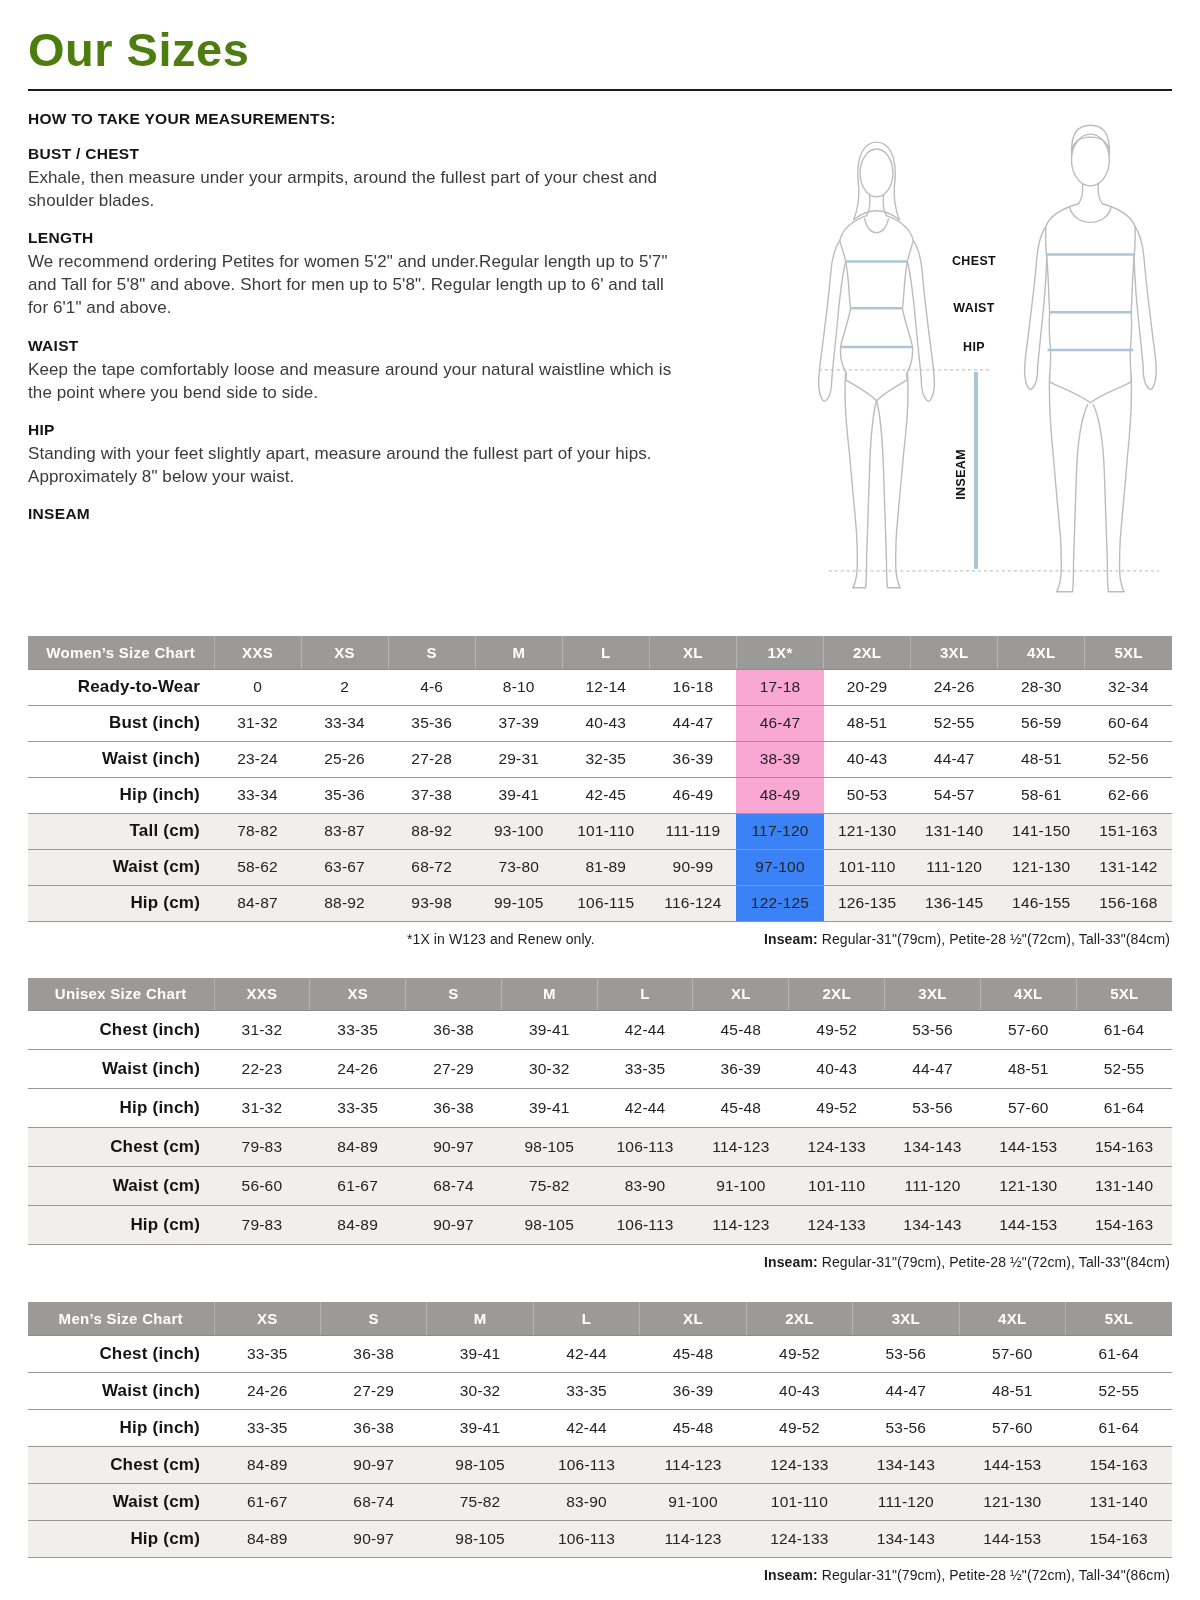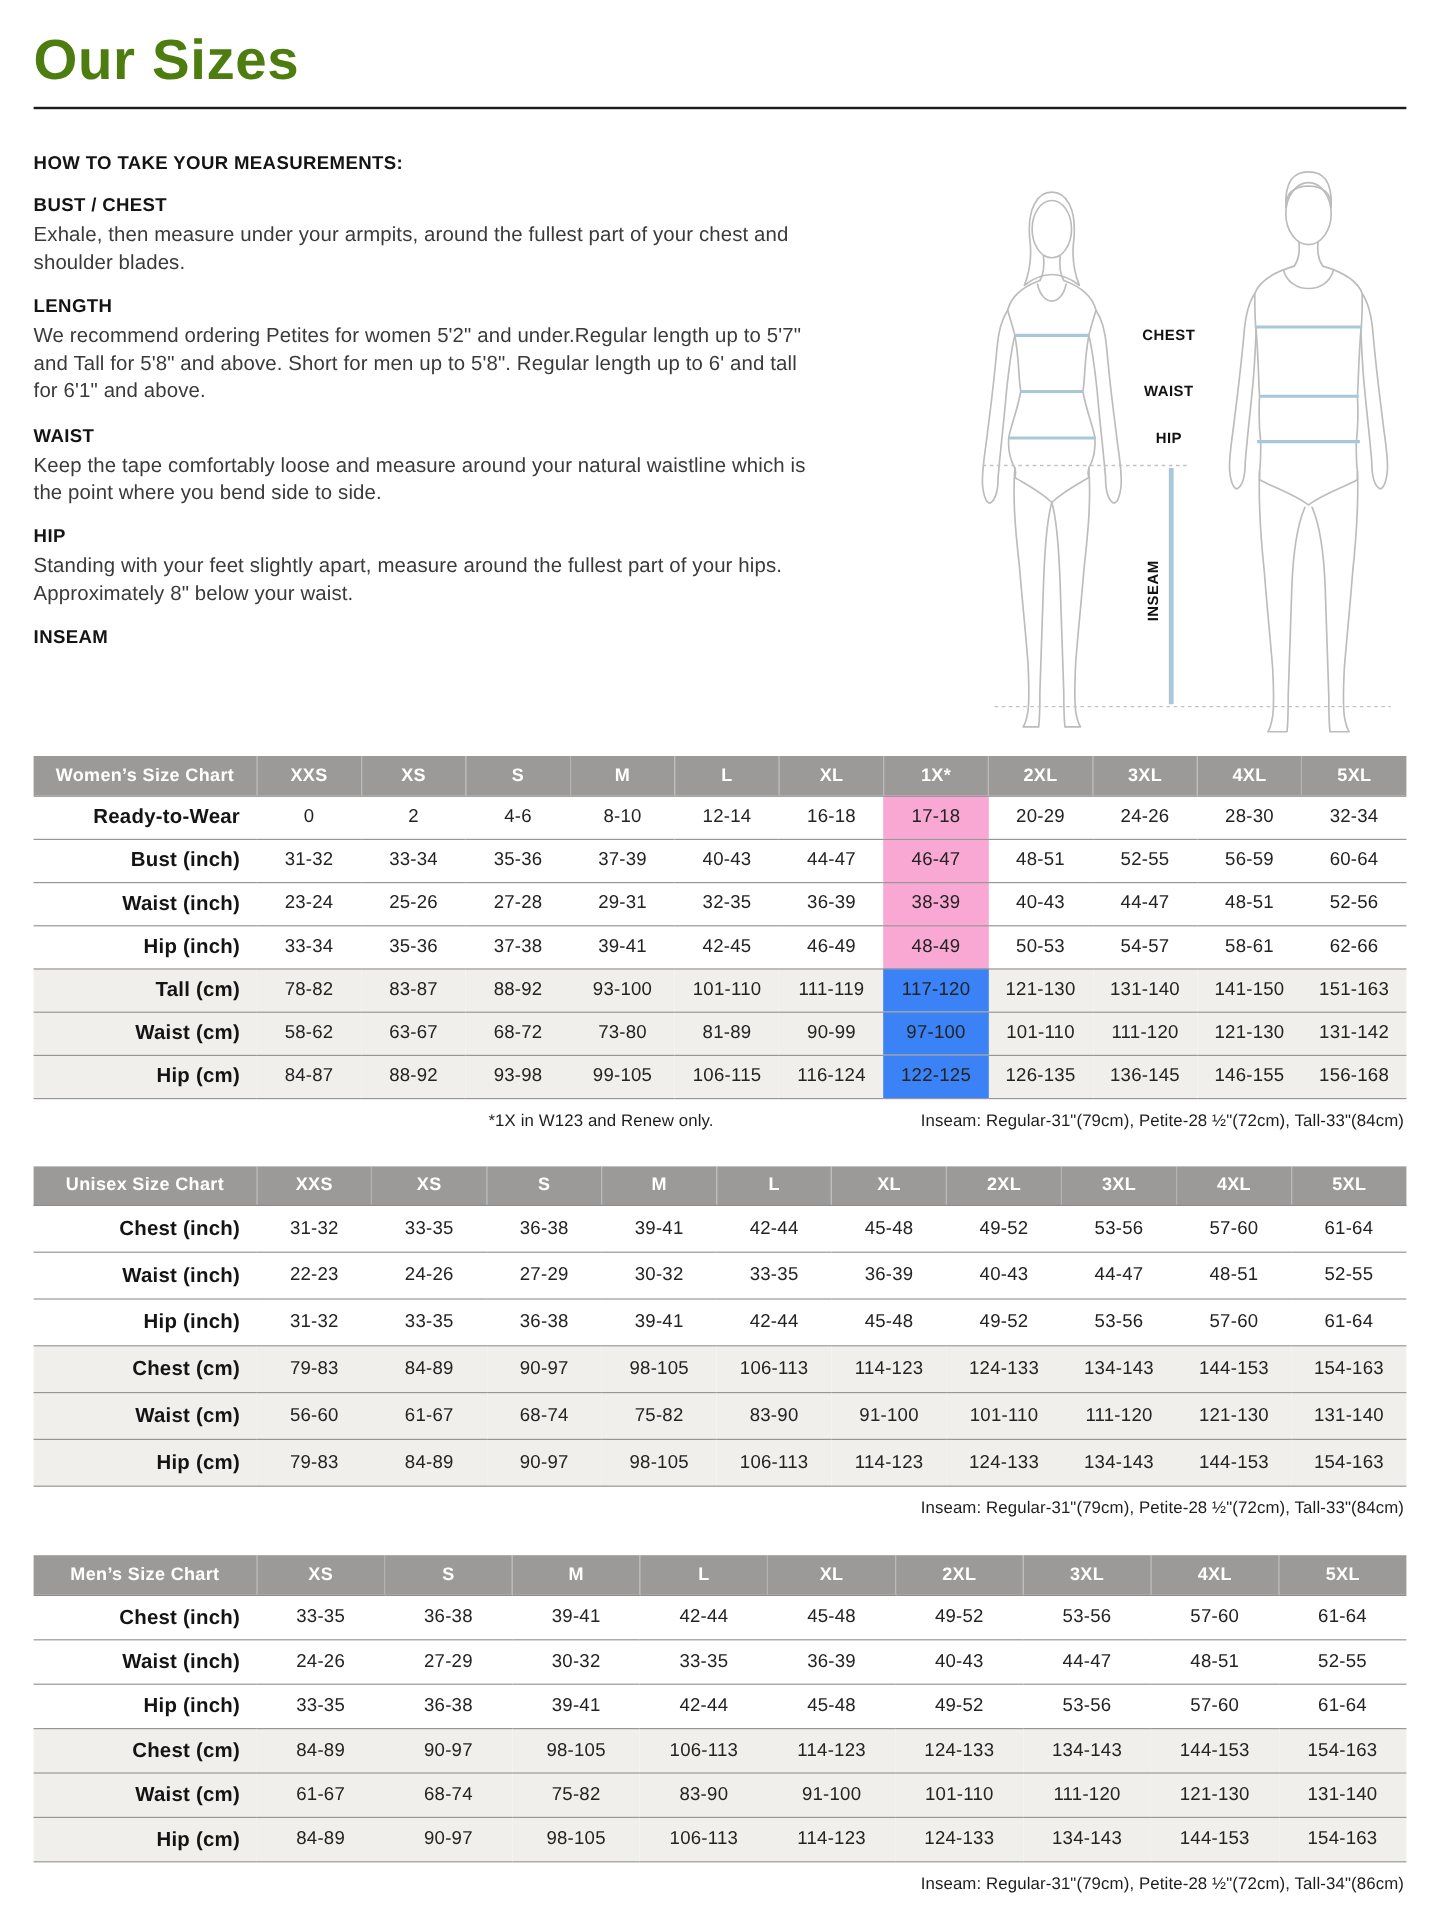--- a/index.html
+++ b/index.html
@@ -9,37 +9,37 @@
     font-family:"Liberation Sans", sans-serif;
     color:#222;
   }
   .page { width:1200px; height:1600px; padding:22px 28px 0 28px; overflow:hidden; }
 
   
   h1.page-title { font-size:47px; font-weight:800; letter-spacing:.5px; color:#4d7c0f; }
   .title-rule { border-bottom:2.5px solid #1c1c1c; margin-top:12px; }
 
   
-  .top { display:flex; margin-top:35px; min-height:478px; }
+  .top { display:flex; margin-top:17px; min-height:478px; }
   .instructions { flex:0 0 700px; padding-top:2px; }
   .instr-heading { font-size:15.5px; font-weight:800; letter-spacing:.3px; color:#141414; margin-bottom:4px; }
   .instr-section { margin-top:17px; }
   .instr-title { font-size:15.5px; font-weight:800; letter-spacing:.3px; color:#141414; }
   .instr-body { font-size:17px; line-height:1.36; color:#3a3a3a; max-width:648px; margin-top:3px; letter-spacing:.1px; }
 
   .diagram { margin-left:auto; width:388px; height:492px;text-align:center; }
   .diagram svg { width:100%; height:100%; }
   .fig { stroke:#bcbcbc; stroke-width:1.4; fill:none; stroke-linecap:round; stroke-linejoin:round; }
   .mline { stroke:#a9c7d9; stroke-width:2.6; }
   .inseam-line { stroke:#a9c7d9; stroke-width:4; }
   .dotted { stroke:#c3c3c3; stroke-width:1.2; stroke-dasharray:3 3; }
   .dlabel { font-family:"Liberation Sans", sans-serif; font-size:12.5px; font-weight:700; letter-spacing:.4px; fill:#111; }
 
   
-  .tables { margin-top:12px; }
+  .tables { margin-top:36px; }
   .table-block { margin-top:0; }
   .table-block + .table-block { margin-top:0; }
   table.size-table { width:100%; border-collapse:collapse; table-layout:fixed; }
   table.size-table col.label-col { width:186px; }
   table.size-table thead th {
     background:#9c9a99; color:#ffffff; font-weight:700; font-size:15px;
     height:33px; letter-spacing:.3px; border-left:1px solid rgba(255,255,255,.25);
     border-bottom:1.5px solid #8d8d8d;
   }
   table.size-table thead th:first-child { border-left:none; }
@@ -51,21 +51,21 @@
   table.size-table tr.shaded { background:#f1efec; }
   table.size-table td.hl { background:#f9a8d4; }
   table.size-table tr.shaded td.hl { background:#3b82f6; }
   table.rh36 tbody tr { height:36px; }
   table.rh39 tbody tr { height:39px; }
   table.rh37 tbody tr { height:37px; }
 
   .footnotes { display:flex; align-items:baseline; margin:9px 2px 0 2px; font-size:14px; color:#1d1d1d; min-height:21px; }
   .footnotes .fn-left { margin-left:377px; letter-spacing:.1px; }
   .footnotes .fn-right { margin-left:auto; letter-spacing:.1px; }
-  .footnotes b { font-weight:400; }
+  .footnotes b { font-weight:700; }
   .gap-w { height:26px; } .gap-u { height:27px; }
 </style>
 </head>
 <body>
 
 <div class="page">
 
   <h1 class="page-title">Our Sizes</h1>
   <div class="title-rule"></div>
 

